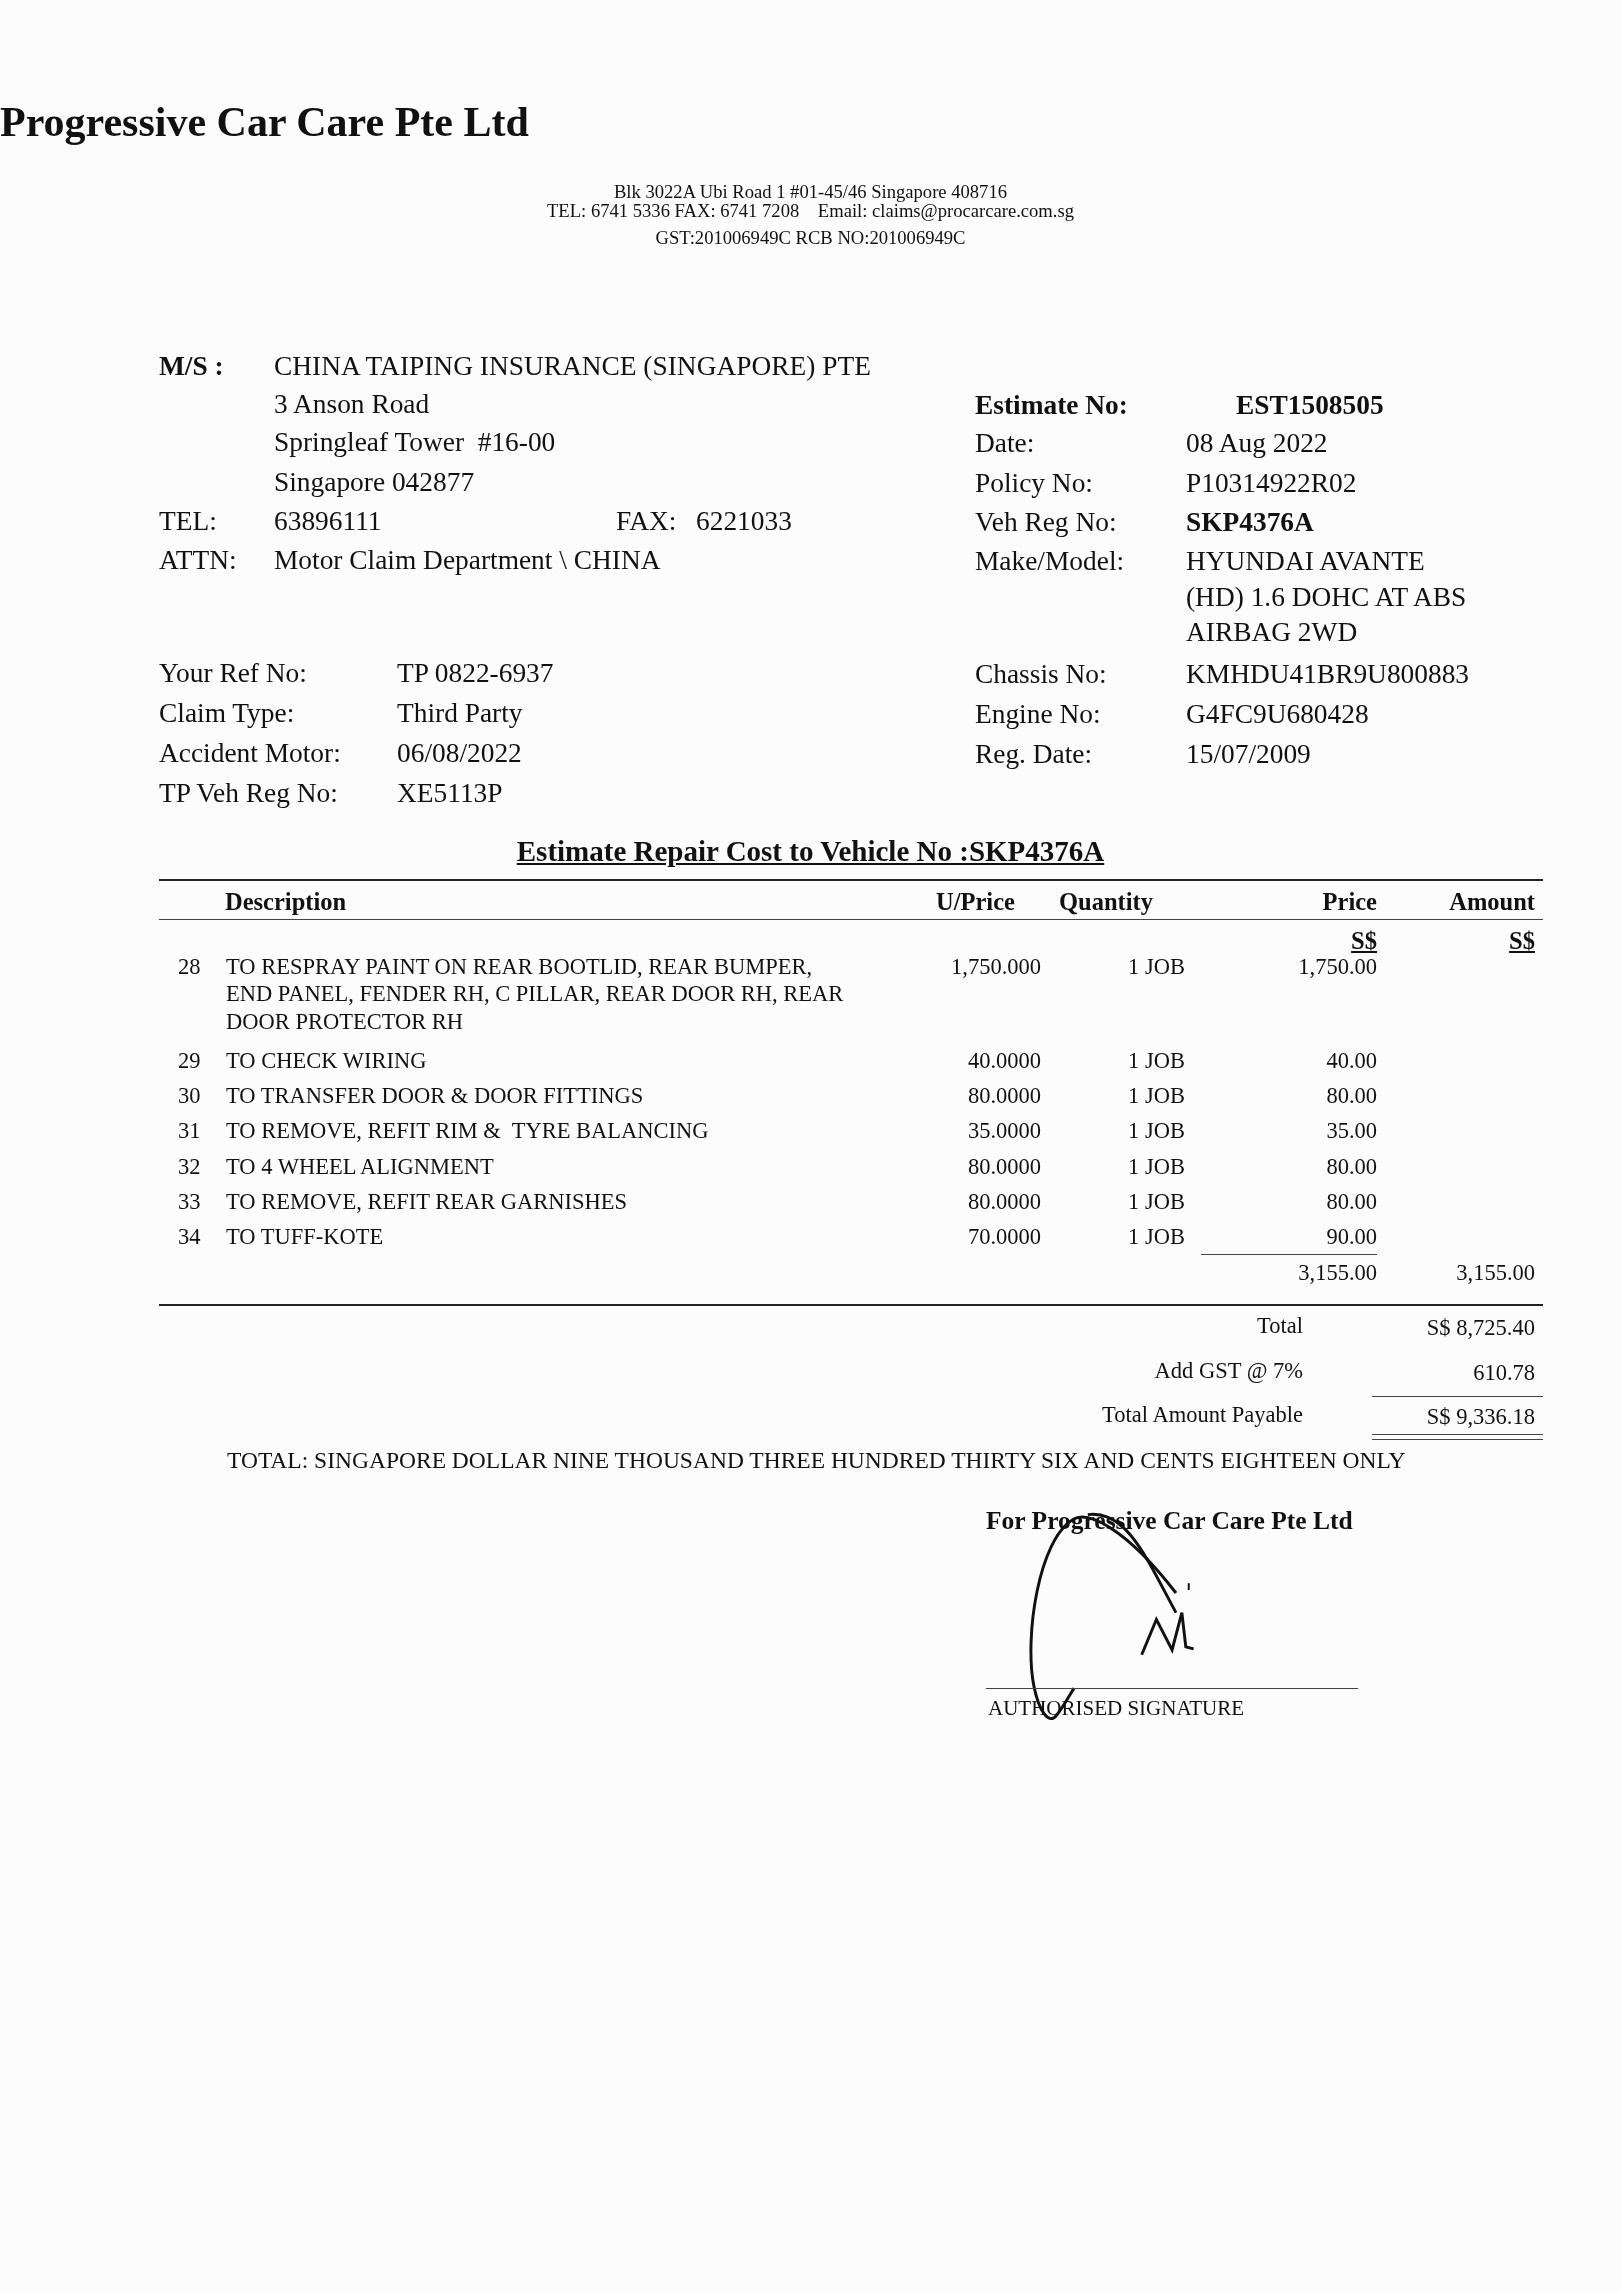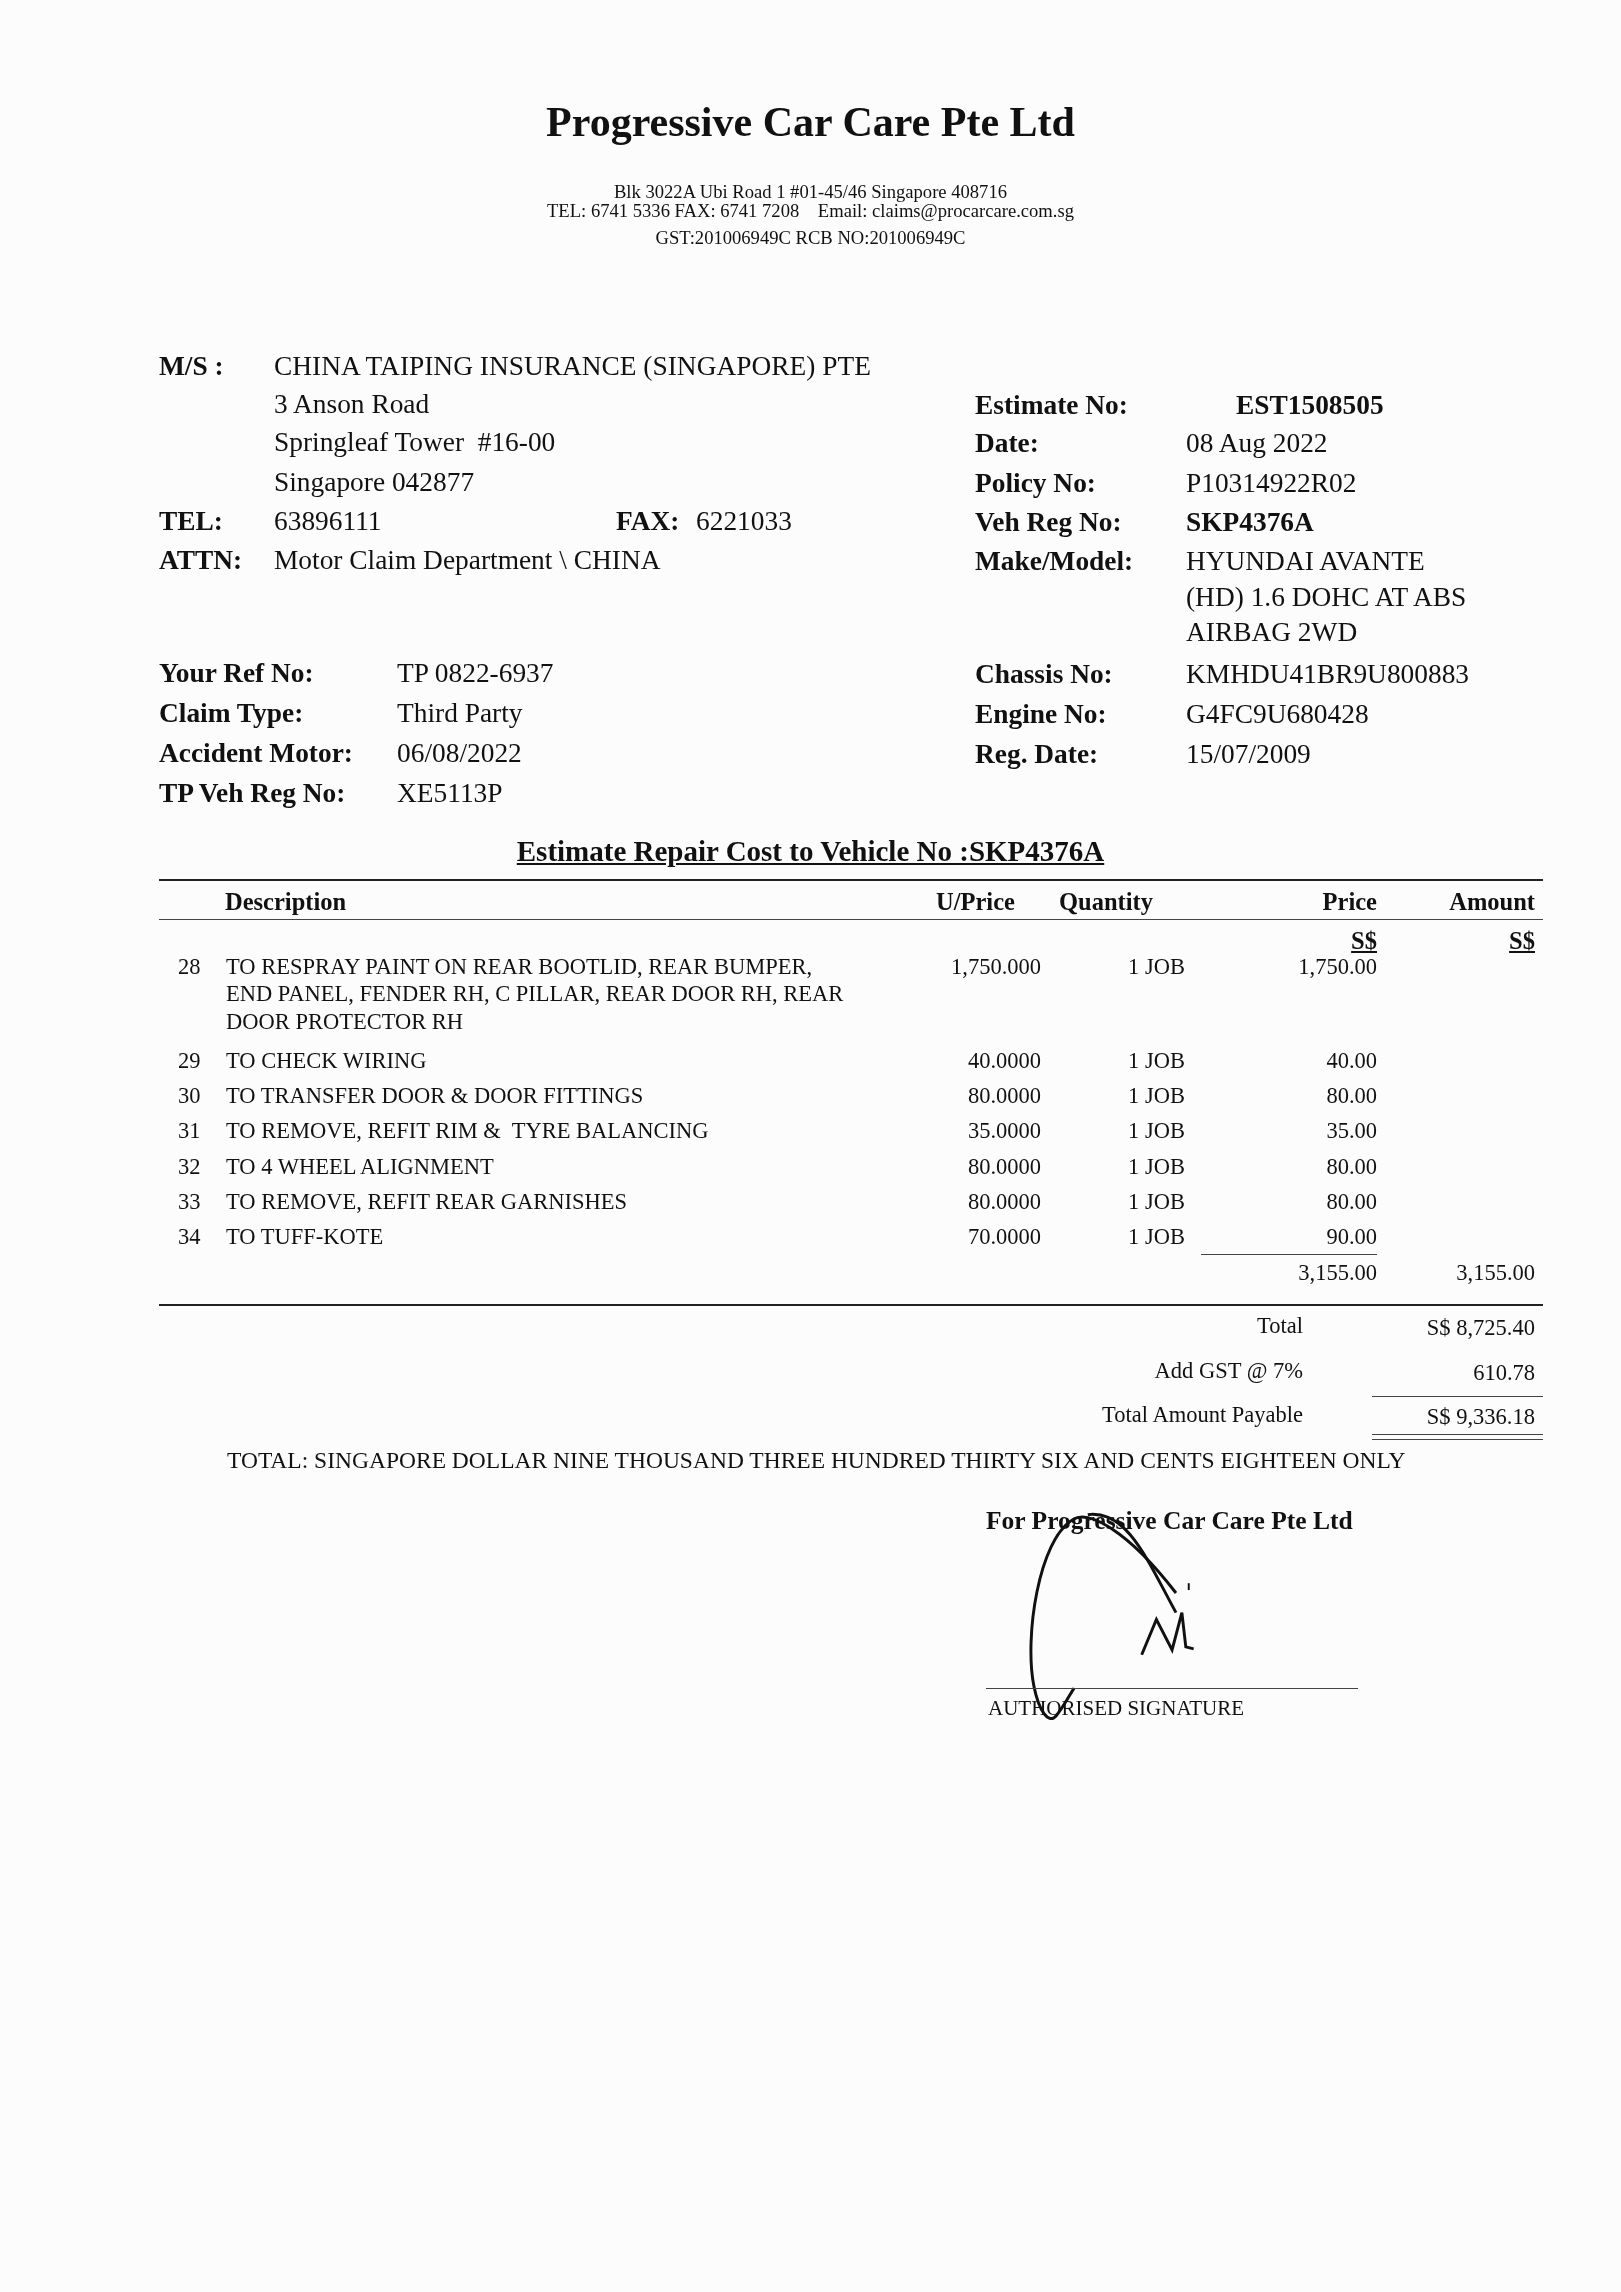--- a/index.html
+++ b/index.html
@@ -1,23 +1,23 @@
 <!DOCTYPE html>
 <html><head>
 <meta charset="utf-8">
 <style>
   html, body { margin: 0; padding: 0; }
   body {
     width: 1621px; height: 2293px; background: #fcfcfc; color: #111;
     font-family: "Liberation Serif", serif; position: relative; overflow: hidden;
   }
   .abs { position: absolute; }
-  .company-title { left: 0; width: 1621px; top: 98px; text-align: center; font-size: 42px; font-weight: bold; }
+  .company-title { left: 0; width: 1621px; top: 98px; font-size: 42px; font-weight: bold; }
   .company-line { left: 0; width: 1621px; text-align: center; font-size: 18.6px; }
-  .lbl { font-size: 27.4px; font-weight: bold; }
+  .lbl { font-size: 27.4px; }
   .val { font-size: 27.4px; }
   .bold { font-weight: bold; font-family: Liberation Serif, serif; }
   .rule { position: absolute; height: 0; border-top: 2px solid #222; }
   .rule.thin { border-top: 1.5px solid #444; }
   .tbl-h { font-size: 24.5px; font-weight: bold; }
   .cell { font-size: 22.5px; }
   .right { text-align: right; }
   .center { text-align: center; }
   .ul { text-decoration: underline; }
   .section-title { left: 0; width: 1621px; top: 835px; text-align: center; font-size: 29px; font-weight: bold; text-decoration: underline; }

